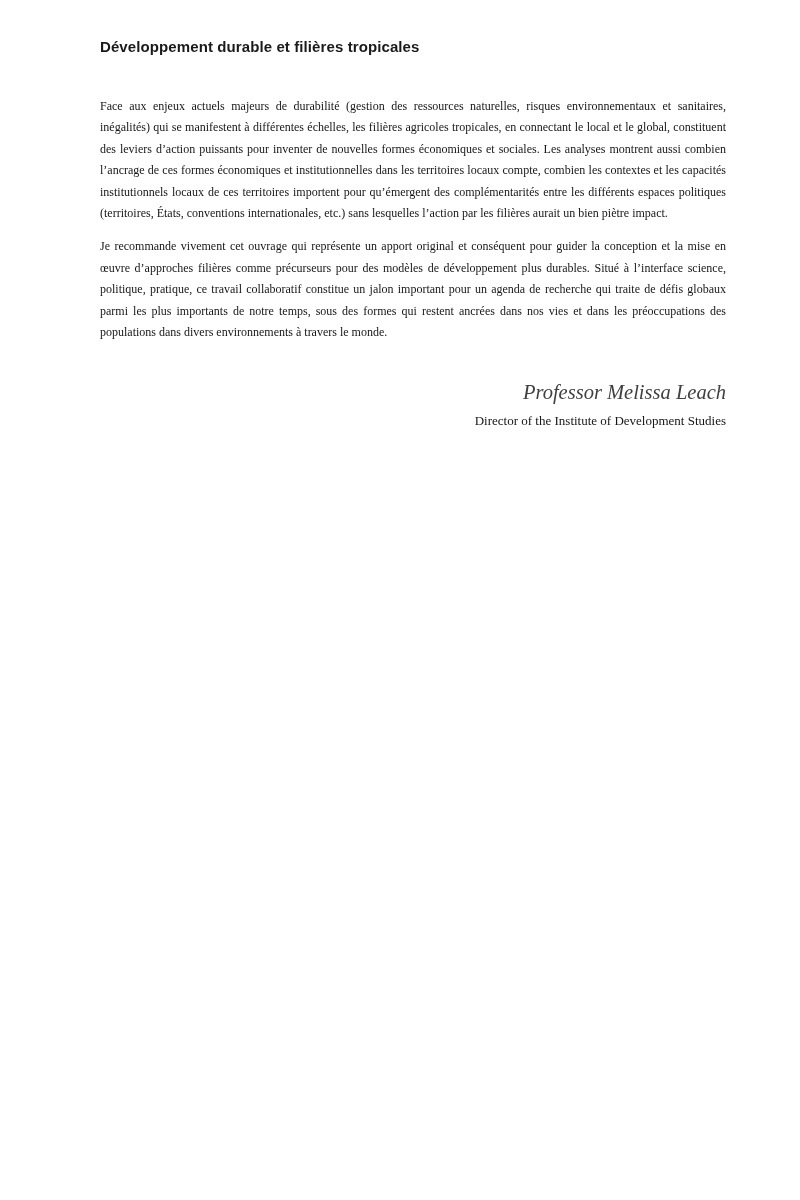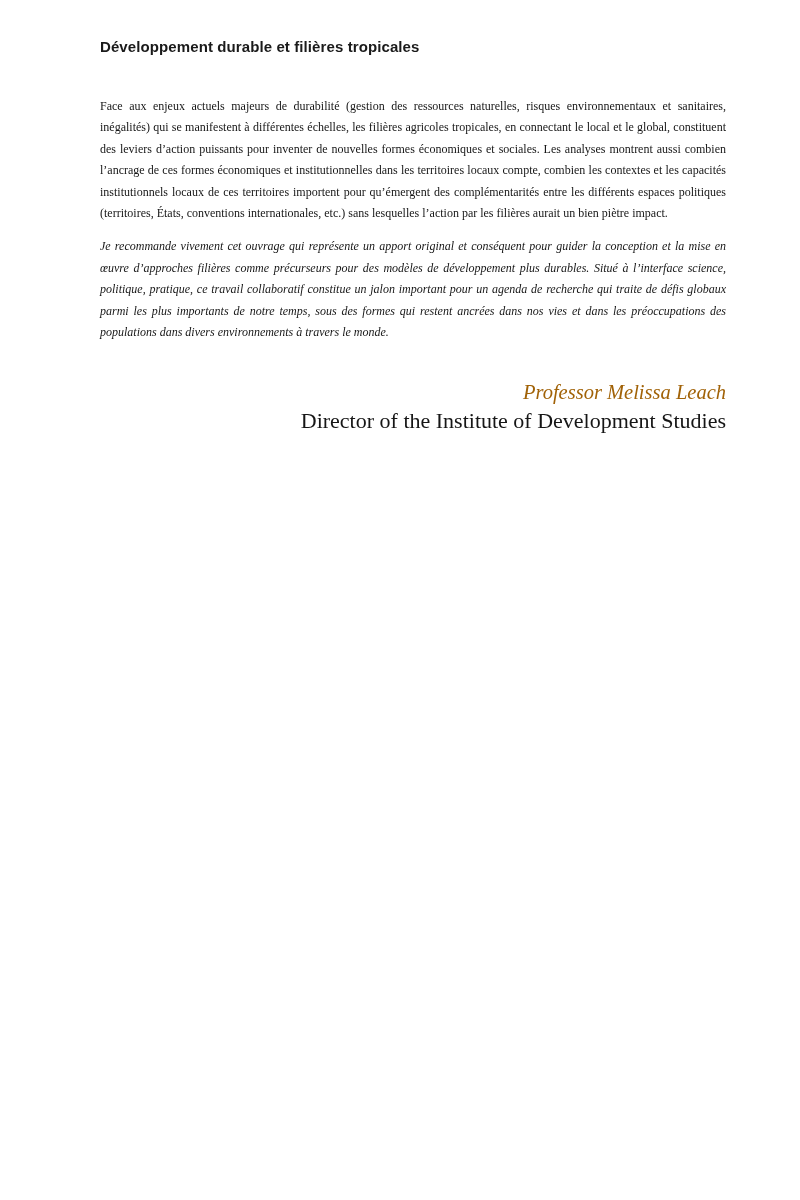--- a/index.html
+++ b/index.html
@@ -28,33 +28,33 @@
     left: 100px;
     top: 96px;
     width: 626px;
   }
   .body-block p {
     font-size: 12px;
     line-height: 21.4px;
     text-align: justify;
     color: #161616;
   }
-  .body-block p + p { margin-top: 12px; font-style: italic; }
+  .body-block p + p { margin-top: 12px; }
   .signature-block {
     margin-top: 36px;
     text-align: right;
   }
   .signature-name {
     font-style: italic;
     font-size: 20.5px;
     line-height: 26px;
-    color: #a16207;
+    color: #404040;
   }
   .signature-title {
-    font-size: 22px;
+    font-size: 13px;
     line-height: 22px;
     margin-top: 5px;
     color: #161616;
   }
   .page-number {
     position: absolute;
     left: 100px;
     top: 1144px;
     font-size: 17px;
     color: #737373;

